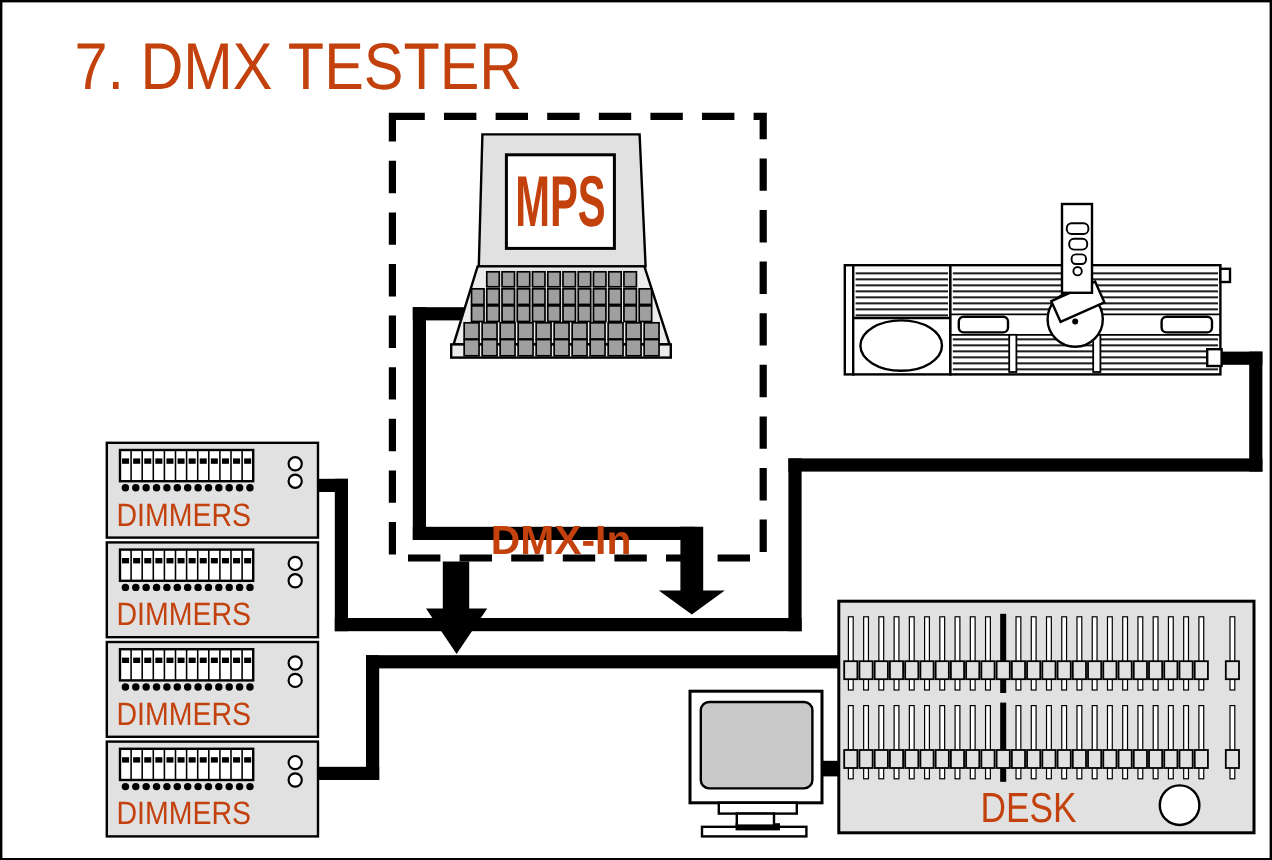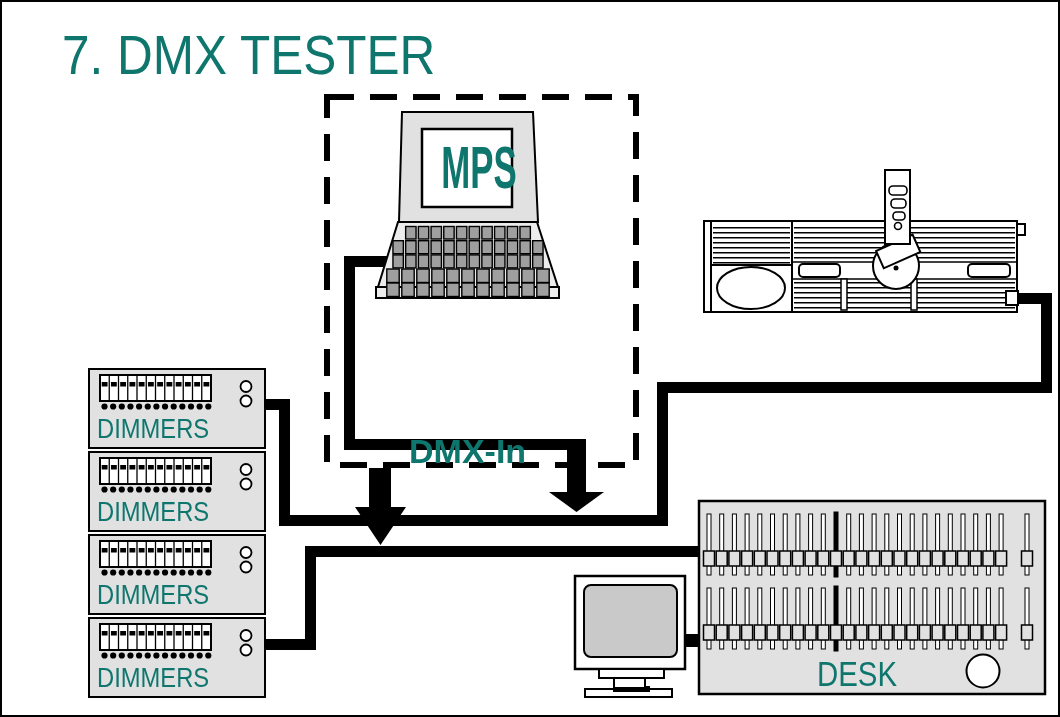--- a/index.html
+++ b/index.html
@@ -1,27 +1,27 @@
 <!DOCTYPE html>
 <html><head>
 <meta charset="utf-8">
 <style>
   html,body{margin:0;padding:0;background:#fff;}
   .stage{
     position:relative;width:1060px;height:717px;background:#ffffff;
     border:2px solid #000;box-sizing:border-box;overflow:hidden;
-    font-family:"Liberation Sans", sans-serif;color:#0f766e;
+    font-family:"Liberation Sans", sans-serif;color:#c2410c;
   }
   .stage svg{position:absolute;left:0;top:0;}
   .lbl{position:absolute;white-space:nowrap;line-height:1.12;}
   .title{font-size:55px;transform:scaleX(.9);transform-origin:0 0;}
   .dmxin{font-size:34px;font-weight:bold;margin-top:26px;}
   .dim{font-size:27px;transform:scaleX(.88);transform-origin:0 0;}
   .desklbl{font-size:35px;transform:scaleX(.84);transform-origin:0 0;}
-  .mps{left:420px;top:127px;width:90px;height:78px;display:flex;align-items:center;justify-content:center;padding-left:12px;}
+  .mps{left:420px;top:127px;width:90px;height:78px;display:flex;align-items:center;justify-content:center;}
   .mps span{font-size:60px;font-weight:bold;transform:scaleX(.58);}
 </style>
 </head>
 <body>
 
 <div class="stage">
 
   <svg width="1060" height="717" viewBox="0 0 1060 717">
     <defs>
       <pattern id="fins" width="8" height="5" patternUnits="userSpaceOnUse">

